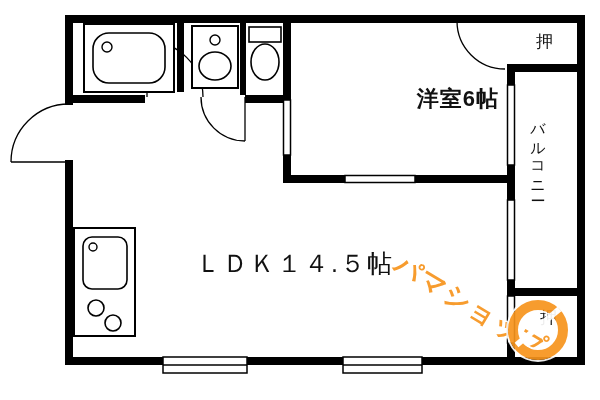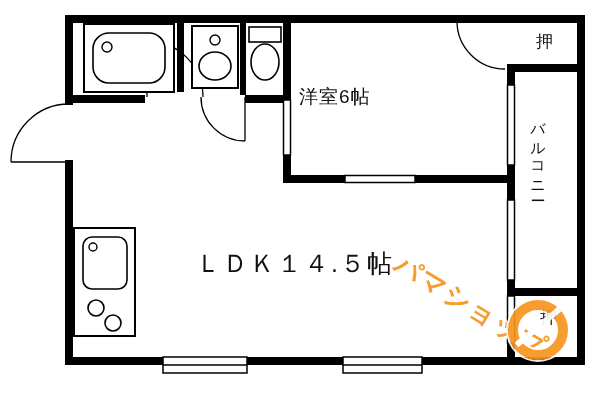--- a/index.html
+++ b/index.html
@@ -2,21 +2,21 @@
 <html><head>
 <meta charset="utf-8">
 <style>
   html,body{margin:0;padding:0;background:#fff;}
   .canvas{
     position:relative;width:600px;height:400px;background:#ffffff;
     font-family:"Liberation Sans","DejaVu Sans",sans-serif;overflow:hidden;
   }
   .canvas svg{position:absolute;left:0;top:0;}
   .label{position:absolute;color:#111;font-weight:500;white-space:nowrap;}
-  .label-western{left:299px;top:84px;width:200px;text-align:left;font-size:19px;letter-spacing:1px;}
+  .label-western{left:299px;top:84px;width:200px;text-align:right;font-size:22px;letter-spacing:1px;font-weight:bold;}
   .label-ldk{left:150px;top:247px;width:290px;text-align:center;font-size:25px;letter-spacing:2px;}
   .label-balcony{left:528px;top:112px;height:160px;writing-mode:vertical-rl;text-orientation:upright;
     font-size:15px;letter-spacing:3px;}
   .label-closet-top{left:536px;top:30px;font-size:17px;}
   .label-closet-bottom{left:540px;top:306px;font-size:17px;}
   .watermark{position:absolute;left:0;top:0;width:600px;height:400px;pointer-events:none;opacity:0.92;}
   .wm-text{
     position:absolute;left:406px;top:246px;transform:rotate(31deg);transform-origin:left top;
     font-size:27px;font-weight:bold;color:#F7941D;letter-spacing:1px;white-space:nowrap;
     text-shadow:-1px -1px 0 #fff,1px -1px 0 #fff,-1px 1px 0 #fff,1px 1px 0 #fff,2px 2px 0 #fff;

